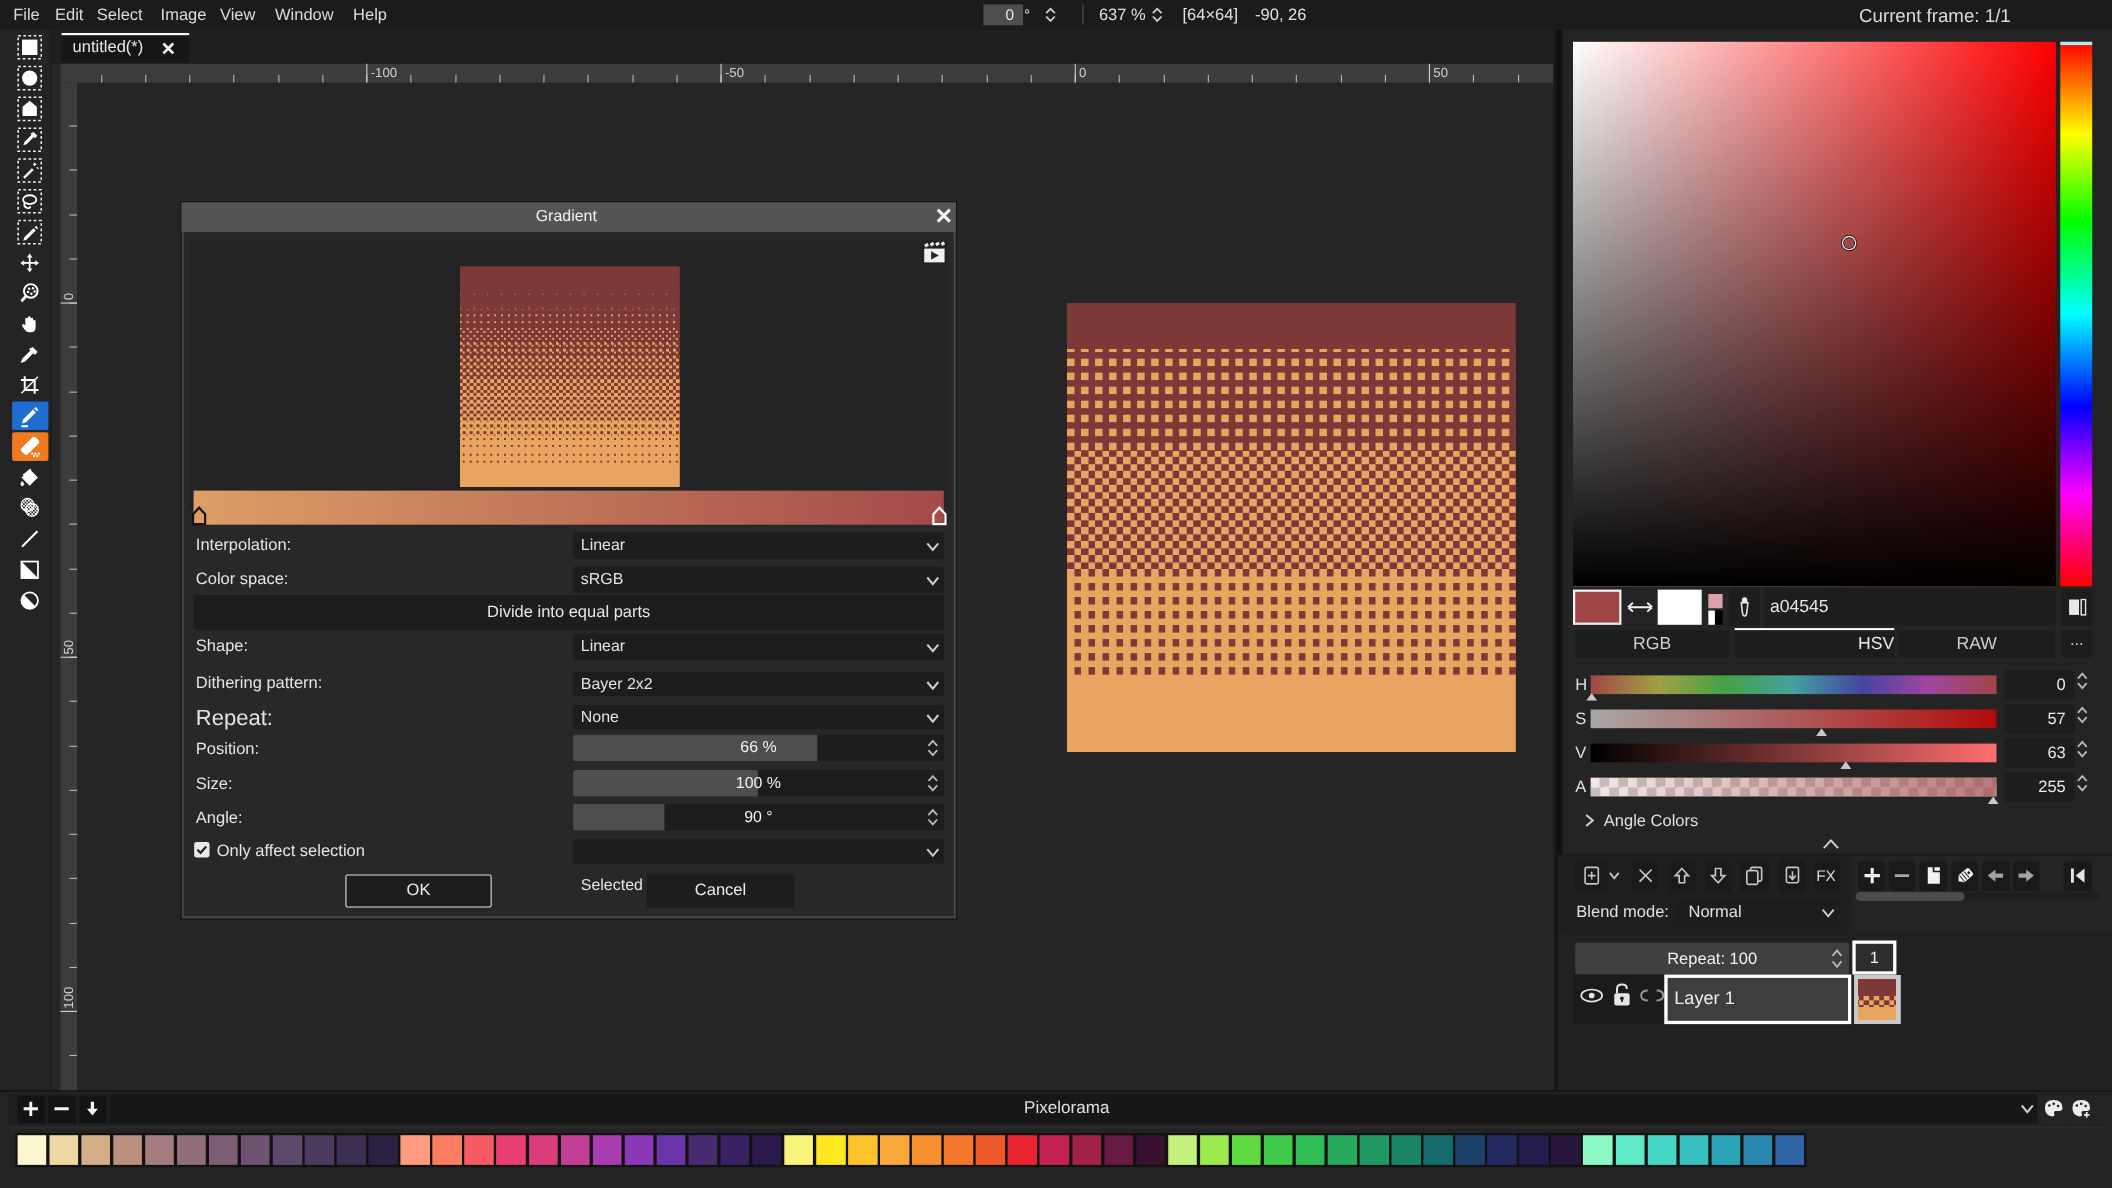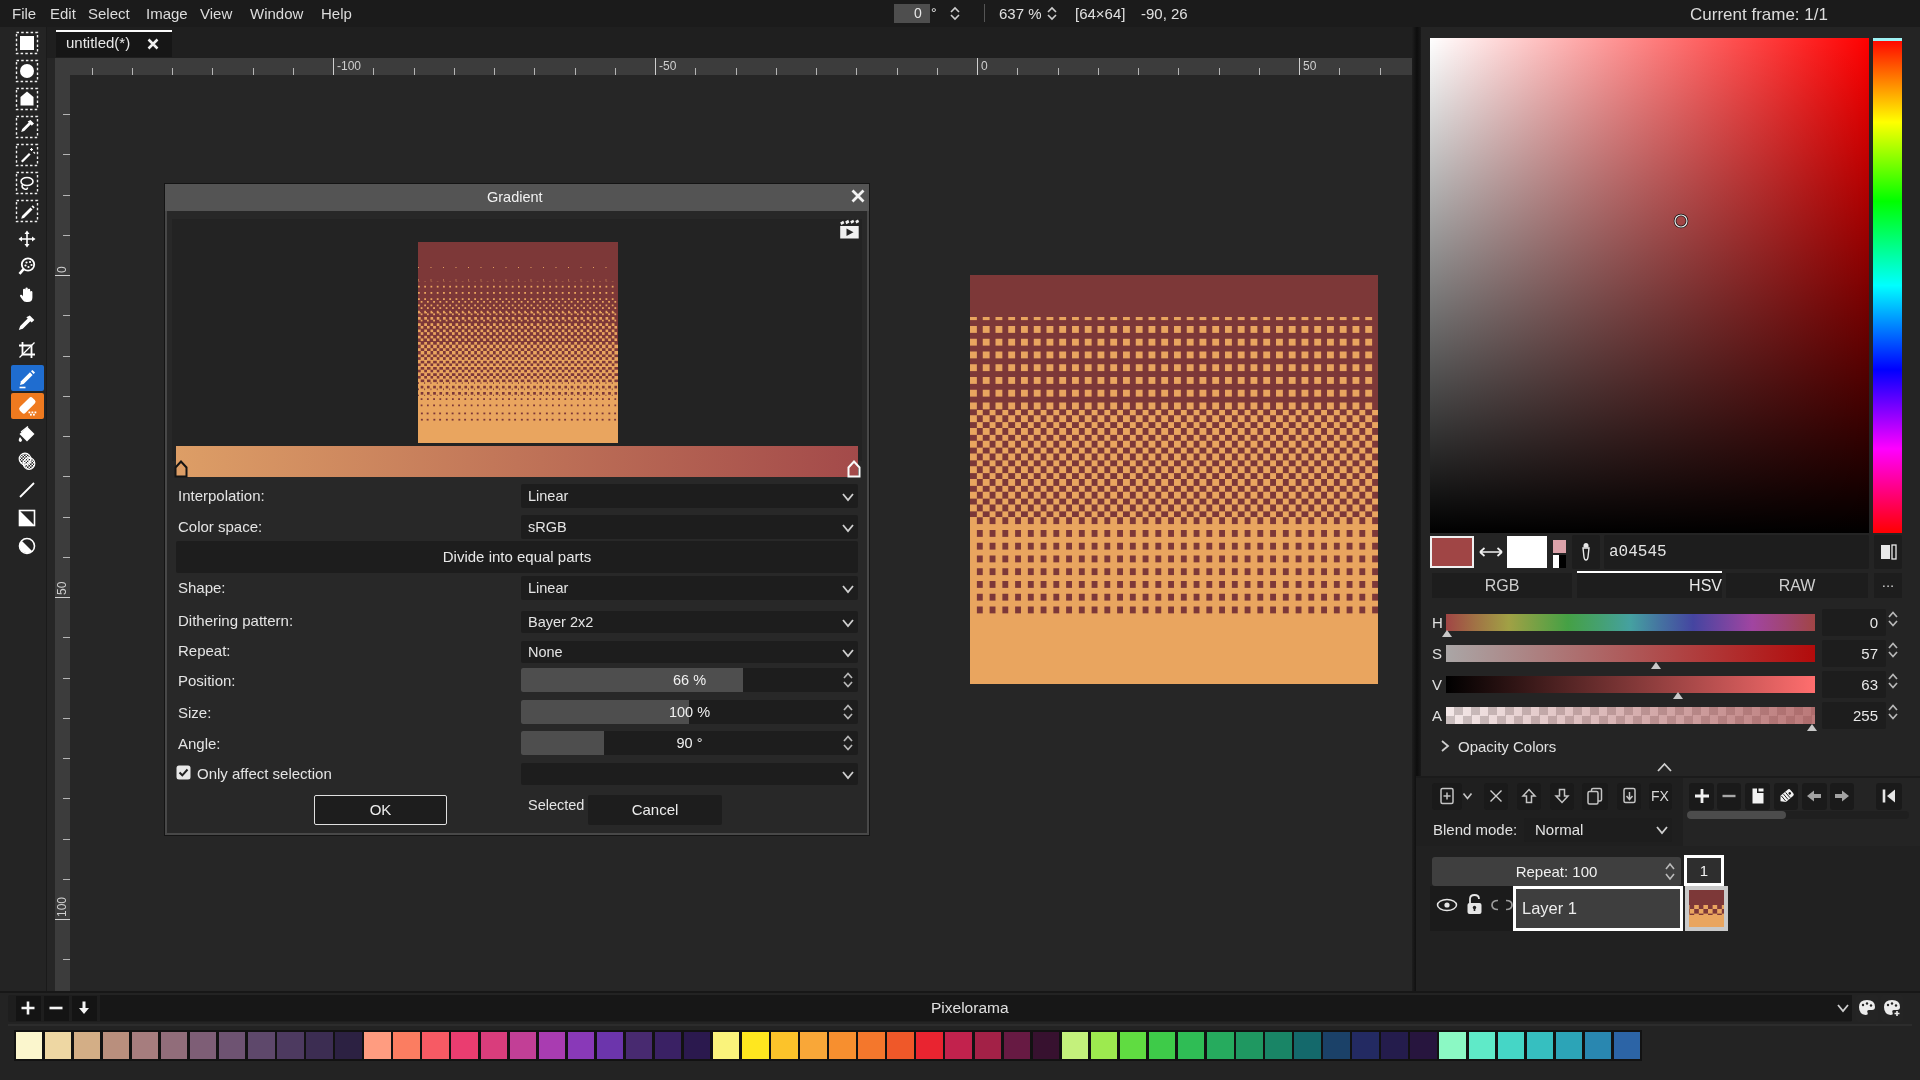--- a/index.html
+++ b/index.html
@@ -365,21 +365,21 @@
 <div class="abs" style="left:528px;top:579.5px;font-size:14.5px;color:#e4e4e4;white-space:nowrap;">Linear</div>
 <svg class="ic" style="left:841px;top:584.0px" width="14" height="10" viewBox="0 0 14 10">
 <path d="M2 2 L7 8 L12 2" fill="none" stroke="#cfcfcf" stroke-width="1.8"></path>
     </svg>
 <div class="abs" style="left:178px;top:612px;font-size:15px;color:#e4e4e4;white-space:nowrap;">Dithering pattern:</div>
 <div class="abs" style="left:521px;top:611px;width:337px;height:22px;background:#1d1d1d;border-radius:2px;"></div>
 <div class="abs" style="left:528px;top:613.5px;font-size:14.5px;color:#e4e4e4;white-space:nowrap;">Bayer 2x2</div>
 <svg class="ic" style="left:841px;top:618.0px" width="14" height="10" viewBox="0 0 14 10">
 <path d="M2 2 L7 8 L12 2" fill="none" stroke="#cfcfcf" stroke-width="1.8"></path>
     </svg>
-<div class="abs" style="left:178px;top:642px;font-size:15px;color:#e4e4e4;white-space:nowrap;">Repeat:</div>
+<div class="abs" style="left:178px;top:642px;font-size:20px;color:#e4e4e4;white-space:nowrap;">Repeat:</div>
 <div class="abs" style="left:521px;top:641px;width:337px;height:22px;background:#1d1d1d;border-radius:2px;"></div>
 <div class="abs" style="left:528px;top:643.5px;font-size:14.5px;color:#e4e4e4;white-space:nowrap;">None</div>
 <svg class="ic" style="left:841px;top:648.0px" width="14" height="10" viewBox="0 0 14 10">
 <path d="M2 2 L7 8 L12 2" fill="none" stroke="#cfcfcf" stroke-width="1.8"></path>
     </svg>
 <div class="abs" style="left:178px;top:672px;font-size:15px;color:#e4e4e4;white-space:nowrap;">Position:</div>
 <div class="abs" style="left:521px;top:668px;width:337px;height:24px;background:#1d1d1d;border-radius:2px;"></div>
 <div class="abs" style="left:521px;top:668px;width:222px;height:24px;background:#4e4e4e;border-radius:2px 0 0 2px;"></div>
 <div class="abs" style="left:521px;top:671.5px;font-size:14.5px;color:#f0f0f0;white-space:nowrap;width:337px;text-align:center;">66 %</div>
 <svg class="ic" style="left:842px;top:671.0px" width="12" height="18" viewBox="0 0 12 18">
@@ -434,21 +434,21 @@
 <div class="abs" style="left:1507px;top:536px;width:40px;height:32px;background:#fff;"></div>
 <div class="abs" style="left:1553px;top:540px;width:13px;height:13px;background:#dca2aa;"></div>
 <div class="abs" style="left:1553px;top:555px;width:13px;height:13px;background:#000;"></div>
 <div class="abs" style="left:1553px;top:555px;width:6px;height:13px;background:#fff;"></div>
 <div class="abs" style="left:1572px;top:535px;width:28px;height:34px;background:#1d1d1d;border-radius:2px;"></div>
 <svg class="ic" style="left:1578px;top:541px" width="16" height="22" viewBox="0 0 16 22">
 <path d="M8 2 q2.5 0 2.5 2.5 v2 h-5 v-2 Q5.5 2 8 2 Z" fill="#e8e8e8"></path>
 <path d="M5 7 h6 l-1 9 q-.4 3-2 3 t-2-3 Z" fill="none" stroke="#e8e8e8" stroke-width="1.4"></path>
     </svg>
 <div class="abs" style="left:1604px;top:535px;width:265px;height:34px;background:#1d1d1d;border-radius:2px;"></div>
-<div class="abs" style="left:1609px;top:543px;font-size:16px;color:#e4e4e4;white-space:nowrap;font-family:Liberation Mono, monospace;">a04545</div>
+<div class="abs" style="left:1609px;top:543px;font-size:16px;color:#e4e4e4;white-space:nowrap;">a04545</div>
 <div class="abs" style="left:1874px;top:535px;width:28px;height:34px;background:#1d1d1d;border-radius:2px;"></div>
 <svg class="ic" style="left:1880px;top:544px" width="17" height="16" viewBox="0 0 17 16">
 <rect x="1" y="1" width="9" height="14" fill="#e8e8e8"></rect>
 <rect x="12" y="1" width="4" height="14" fill="none" stroke="#e8e8e8" stroke-width="1.3"></rect>
     </svg>
 <div class="abs" style="left:1432px;top:573px;width:140px;height:25px;background:#1d1d1d;"></div>
 <div class="abs" style="left:1432px;top:577px;font-size:16px;color:#cfcfcf;white-space:nowrap;width:140px;text-align:center;">RGB</div>
 <div class="abs" style="left:1577px;top:571px;width:145px;height:2px;background:#fff;"></div>
 <div class="abs" style="left:1577px;top:573px;width:145px;height:25px;background:#1d1d1d;"></div>
 <div class="abs" style="left:1577px;top:577px;font-size:16px;color:#e8e8e8;white-space:nowrap;width:145px;text-align:right;">HSV</div>
@@ -498,21 +498,21 @@
     </svg>
 <div class="abs" style="left:1822px;top:701.5px;width:64px;height:27px;background:#1d1d1d;border-radius:2px;"></div>
 <div class="abs" style="left:1822px;top:706.5px;font-size:15px;color:#e8e8e8;white-space:nowrap;width:56px;text-align:right;">255</div>
 <svg class="ic" style="left:1887px;top:702.5px" width="12" height="18" viewBox="0 0 12 18">
 <path d="M2 7 L6 2.5 L10 7" fill="none" stroke="#b8b8b8" stroke-width="1.7"></path>
 <path d="M2 11 L6 15.5 L10 11" fill="none" stroke="#b8b8b8" stroke-width="1.7"></path>
     </svg>
 <svg class="ic" style="left:1440px;top:739px" width="10" height="14" viewBox="0 0 10 14">
 <path d="M2 2 L8 7 L2 12" fill="none" stroke="#cfcfcf" stroke-width="1.8"></path>
     </svg>
-<div class="abs" style="left:1458px;top:738px;font-size:15px;color:#e0e0e0;white-space:nowrap;">Opacity Colors</div>
+<div class="abs" style="left:1458px;top:738px;font-size:15px;color:#e0e0e0;white-space:nowrap;">Angle Colors</div>
 <svg class="ic" style="left:1656px;top:762px" width="17" height="11" viewBox="0 0 17 11">
 <path d="M2 9 L8.5 2 L15 9" fill="none" stroke="#cfcfcf" stroke-width="1.8"></path>
     </svg>
 <div class="abs" style="left:1416px;top:776px;width:504px;height:2px;background:#1b1b1b;"></div>
 <div class="abs" style="left:1416px;top:778px;width:267px;height:68px;background:#1f1f1f;"></div>
 <div class="abs" style="left:1432px;top:783px;width:30px;height:27px;background:#1a1a1a;border-radius:3px;"></div>
 <svg class="ic" style="left:1437px;top:786px" width="20" height="20" viewBox="0 0 20 20">
       <rect x="4" y="2.5" width="12" height="15" rx="1.5" fill="none" stroke="#c4c4c4" stroke-width="1.5"></rect>
       <path d="M10 6.5 v7 M6.5 10 h7" stroke="#c4c4c4" stroke-width="1.5"></path>
     </svg>

